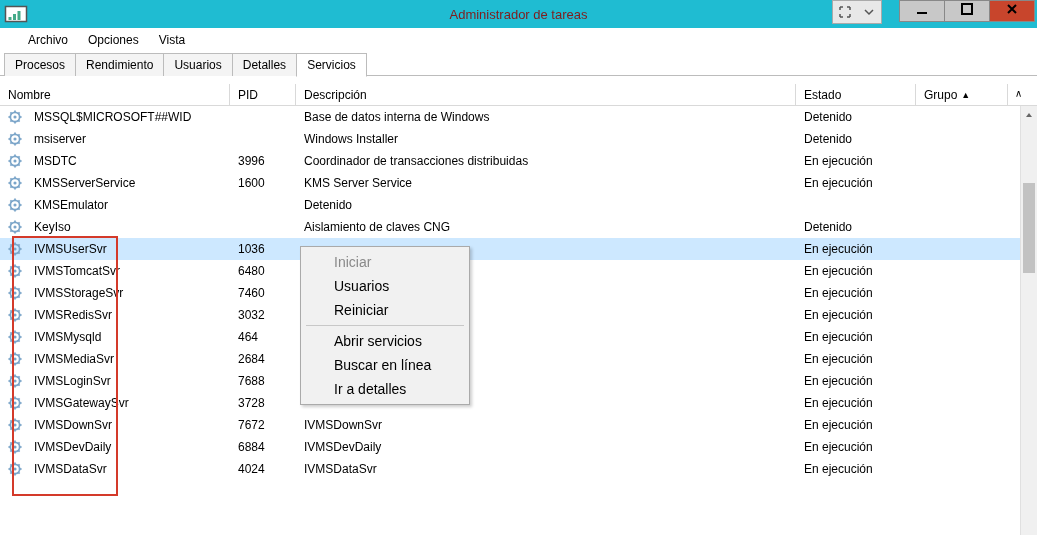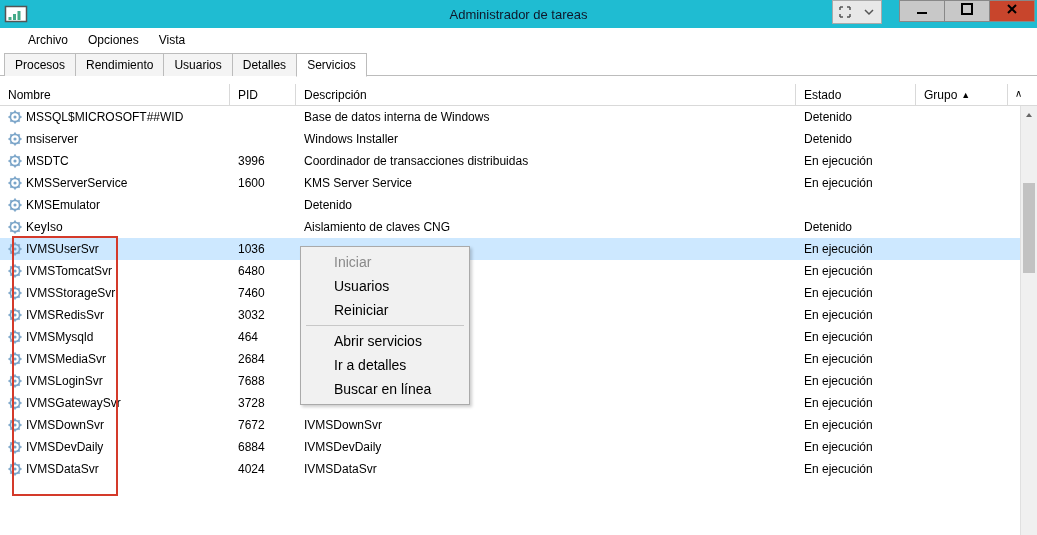--- a/index.html
+++ b/index.html
@@ -2,21 +2,21 @@
 <html><head>
 <meta charset="utf-8">
 <style>
   * { box-sizing: border-box; font-family: "Segoe UI", Tahoma, sans-serif; }
   html,body { margin:0; padding:0; }
   body { width:1037px; height:535px; background:#fff; overflow:hidden; font-size:12px; color:#000; }
 
   
   .titlebar { height:28px; background:#1fbcd2; display:flex; align-items:center; position:relative; }
   .title-icon { width:24px; height:24px; margin-left:4px; display:flex; align-items:center; justify-content:center; }
-  .title-text { position:absolute; left:50%; transform:translateX(-50%); font-size:13px; color:#0f172a; }
+  .title-text { position:absolute; left:50%; transform:translateX(-50%); font-size:13px; color:#7f1d1d; }
   .win-controls { position:absolute; right:2px; top:0; display:flex; }
   .win-btn { width:46px; height:22px; display:flex; align-items:flex-start; justify-content:center; padding-top:2px; background:#c8c8c8; border:1px solid #888; margin-left:-1px; }
   .win-btn.max { }
   .win-btn.close { background:#c8452c; }
   .win-btn svg { width:12px; height:12px; }
   .aux-controls { position:absolute; right:155px; top:0; background:#e8e8e8; border:1px solid #aaa; display:flex; height:24px; }
   .aux-controls .aux { width:24px; height:22px; display:flex; align-items:center; justify-content:center; }
 
   
   .menubar { height:24px; background:#fff; border-bottom:0; display:flex; align-items:center; padding:0 20px; gap:4px; }
@@ -37,21 +37,21 @@
   .col-group { width:92px; }
   .col-overflow { width:22px; border-right:none; justify-content:center; }
   .sort-ind { margin-left:4px; font-size:9px; }
 
   
   .bodyarea { position:relative; height:440px; overflow:hidden; }
   .rows { display:flex; flex-direction:column; }
   .row { display:flex; height:22px; align-items:center; }
   .row.selected { background:#cde8ff; }
   .cell { padding:0 8px; overflow:hidden; white-space:nowrap; text-overflow:ellipsis; font-size:12px; }
-  .cell.name { width:230px; display:flex; align-items:flex-start; gap:4px; }
+  .cell.name { width:230px; display:flex; align-items:flex-start; gap:12px; }
   .cell.pid { width:66px; }
   .cell.desc { width:500px; }
   .cell.state { width:120px; }
   .cell.group { width:92px; }
 
   .gear-icon { width:14px; height:14px; flex:0 0 14px; }
 
   
   .redbox { position:absolute; border:2px solid #d43a2a; pointer-events:none; }
 
@@ -544,22 +544,22 @@
     </div>
 
   <div class="redbox" style="left:12px; top:130px; width:106px; height:260px;"></div>
 
   <div class="ctxmenu" style="left:300px; top:140px;">
     <div class="ctxitem disabled">Iniciar</div>
     <div class="ctxitem">Usuarios</div>
     <div class="ctxitem">Reiniciar</div>
     <div class="ctxsep"></div>
     <div class="ctxitem">Abrir servicios</div>
+    <div class="ctxitem">Buscar en línea</div>
     <div class="ctxitem">Ir a detalles</div>
-    <div class="ctxitem">Buscar en línea</div>
   </div>
 
   <div class="vscroll">
     <div class="arrow">
         <svg width="8" height="8" viewBox="0 0 8 8">
           <path d="M1 6 L4 2 L7 6 Z" fill="#666"></path>
         </svg>
       </div>
     <div class="track">
       <div class="thumb" style="top:60px;height:90px;"></div>

